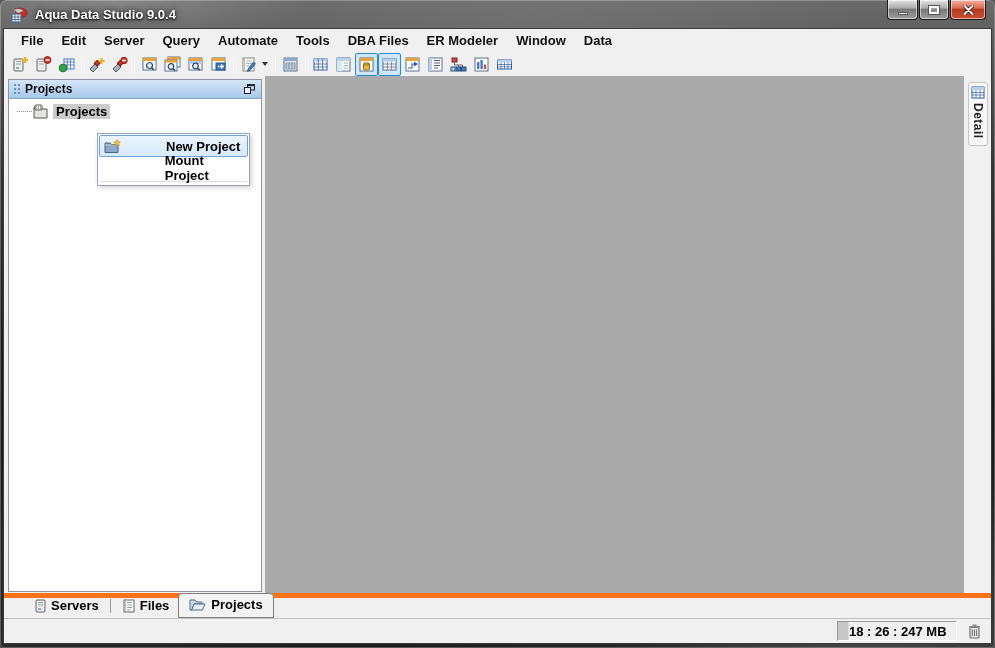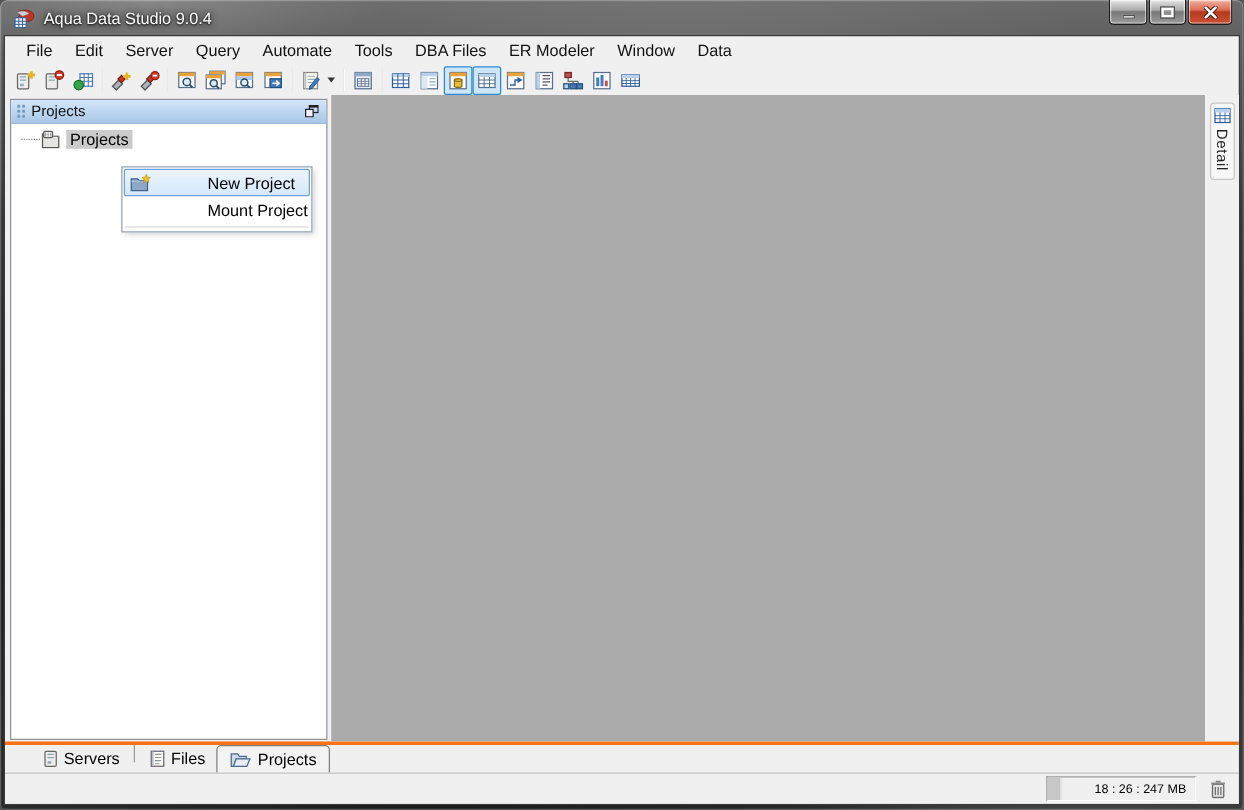--- a/index.html
+++ b/index.html
@@ -7,20 +7,21 @@
   .win {
     position:relative; width:995px; height:648px; overflow:hidden;
     border-radius:6px 6px 4px 4px;
     background:
       radial-gradient(ellipse 320px 90px at 12% 0%, rgba(255,255,255,.20), transparent 60%),
       radial-gradient(ellipse 500px 200px at 55% 8%, rgba(210,210,210,.14), transparent 65%),
       radial-gradient(ellipse 420px 260px at 88% 95%, rgba(255,255,255,.12), transparent 60%),
       radial-gradient(ellipse 600px 220px at 35% 100%, rgba(0,0,0,.40), transparent 70%),
       linear-gradient(180deg,#6a6a6a,#363636 26%,#191919 62%,#2e2e2e);
     box-shadow:inset 0 0 0 1px rgba(255,255,255,.25);
+    font-weight:bold;
   }
   
   .titlebar { position:absolute; top:0; left:0; right:0; height:29px; display:flex; align-items:center; }
   .app-icon { margin:0 6px 0 11px; width:18px; height:16px; }
   .title-text { color:#fff; font-size:13px; text-shadow:0 0 7px rgba(0,0,0,.95), 0 1px 2px #000; }
   .winbtns { position:absolute; top:0; right:9px; display:flex; }
   .wbtn {
     height:20px; margin-left:1px; border:1px solid #1c1c1c; border-top:none;
     border-radius:0 0 4px 4px; display:flex; align-items:center; justify-content:center;
     background:linear-gradient(180deg,#e3e3e3,#adadad 42%,#787878 50%,#9d9d9d);
@@ -64,31 +65,31 @@
   .vtext { writing-mode:vertical-rl; font-size:12px; color:#222; letter-spacing:.5px; }
   
   .ctx { position:absolute; left:97px; top:133px; width:153px; background:#fff;
     border:1px solid #95a3b6; box-shadow:2px 2px 5px rgba(0,0,0,.18); padding:1px; z-index:40; }
   .ctx-item { height:22px; display:flex; align-items:center; border:1px solid transparent; border-radius:2px;gap:36px; }
   .ctx-item.hl { background:linear-gradient(180deg,#eaf4fd,#d7e9fb); border:1px solid #6ea1d8; }
   .ctx-ico { width:24px; display:flex; justify-content:center; }
   .ctx-label { font-size:13px; color:#000; padding-left:6px; }
   .ctx-sep { border-top:1px solid #dcdcdc; margin:2px 1px; }
   
-  .tabs-row { height:25px; background:#f0f0f0; border-top:3px solid #f97316; display:flex; align-items:flex-start; padding-left:22px; }
+  .tabs-row { height:25px; background:#f0f0f0; border-top:5px solid #f97316; display:flex; align-items:flex-end; padding-left:22px; }
   .tab { display:flex; align-items:center; gap:5px; font-size:13px; color:#000; padding:3px 9px 5px; }
   .tab.active { border:1px solid #7f7f7f; border-radius:4px 4px 0 0; background:#f3f3f3; padding:3px 10px 5px; margin-bottom:0; }
   .tab-sep { width:1px; height:14px; background:#9a9a9a; margin:0 2px 5px; }
   
   .statusbar { height:25px; background:#f0f0f0; border-top:1px solid #c2c2c2; display:flex; align-items:center; }
   .sb-right { margin-left:auto; display:flex; align-items:center; height:100%; }
   .mem-panel { width:120px; height:20px; display:flex; align-items:center; background:#f0f0f0;
     border:1px solid; border-color:#9b9b9b #fdfdfd #fdfdfd #9b9b9b; }
   .mem-gauge { width:11px; height:18px; background:#c7c7c7; border-right:1px solid #dedede; }
-  .mem-text { flex:1; text-align:right; font-size:10px; color:#000; padding-right:7px; white-space:nowrap; }
+  .mem-text { flex:1; text-align:left; font-size:13px; color:#000; padding-right:7px; white-space:nowrap; }
   .trash-wrap { width:34px; display:flex; justify-content:center; }
 </style>
 </head>
 <body>
 
 <div class="win">
 
   <div class="titlebar">
     <svg class="app-icon" viewBox="0 0 18 16">
       <path d="M4 2 C8 0 15 1 16 5 C17 9 12 11 8 10 L5 7 Z" fill="#c23322" stroke="#7a1d10" stroke-width=".6"></path>

